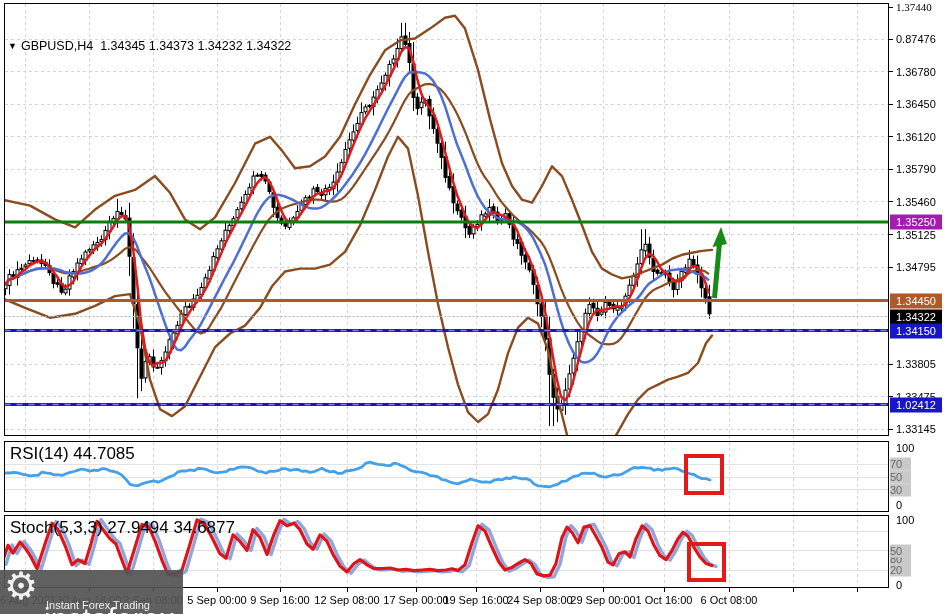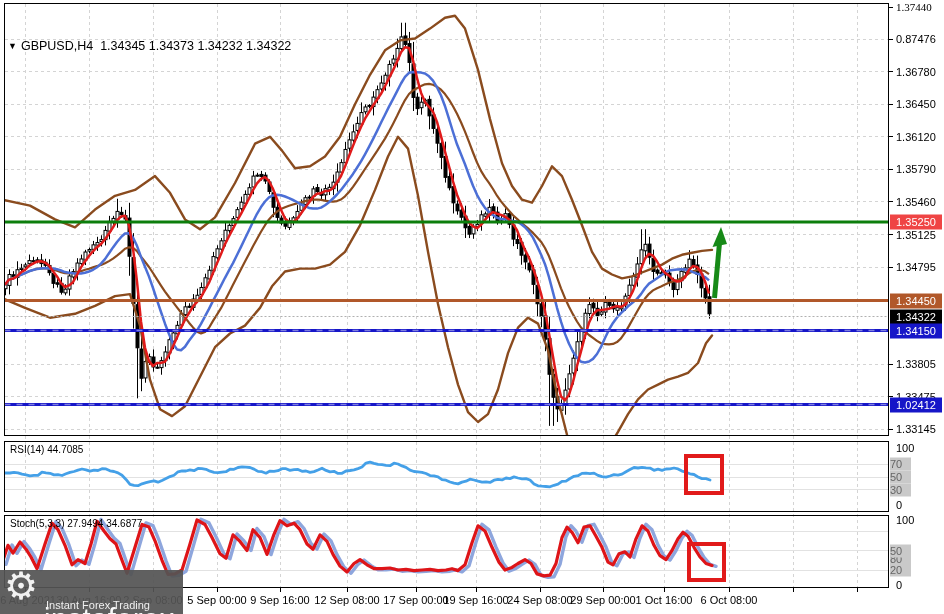--- a/index.html
+++ b/index.html
@@ -1,21 +1,21 @@
 <!DOCTYPE html>
 <html><head>
 <meta charset="utf-8">
 <style>
   html,body{margin:0;padding:0;background:#888;}
   .screen{position:relative;width:944px;height:614px;background:#fff;overflow:hidden;
           font-family:"Liberation Sans",sans-serif;}
   svg{position:absolute;left:0;top:0;}
   .title-bar{position:absolute;left:8px;top:3px;font-size:12.5px;color:#000;white-space:nowrap;z-index:5;margin-top:36px;}
   .title-bar .dd{font-size:9px;vertical-align:1px;margin-right:4px;}
-  .pane-label{position:absolute;left:10px;font-size:10px;color:#000;white-space:nowrap;z-index:5;text-align:center;}
+  .pane-label{position:absolute;left:10px;font-size:17px;color:#000;white-space:nowrap;z-index:5;text-align:center;}
   .axis-label{position:absolute;font-size:11px;color:#000;transform:translateY(-50%);white-space:nowrap;}
   .price-badge{position:absolute;left:890px;width:52px;height:15px;line-height:15px;font-size:11px;
                color:#fff;text-align:center;transform:translateY(-50%);z-index:4;}
   .mini-badge{position:absolute;left:890px;width:21px;height:13px;line-height:13px;font-size:11px;
               background:#c9c9c9;color:#666;text-align:left;transform:translateY(-50%);}
   .time-label{position:absolute;top:594px;font-size:11px;color:#000;transform:translateX(-50%);white-space:nowrap;}
   .watermark{position:absolute;left:0;top:570px;width:183px;height:44px;background:rgba(84,84,84,0.93);
              z-index:8;color:#fafafa;overflow:hidden;}
   .watermark .gear{position:absolute;left:4px;top:-6px;font-size:38px;color:#f2f2f2;}
   .watermark .brand{position:absolute;left:44px;top:1px;font-size:29px;font-weight:normal;letter-spacing:.5px;margin-top:32px;}
@@ -509,21 +509,21 @@
       <div class="axis-label" style="left: 896px; top: 71.9px;">1.36780</div>
       <div class="axis-label" style="left: 896px; top: 104.3px;">1.36450</div>
       <div class="axis-label" style="left: 896px; top: 136.8px;">1.36120</div>
       <div class="axis-label" style="left: 896px; top: 169.2px;">1.35790</div>
       <div class="axis-label" style="left: 896px; top: 201.7px;">1.35460</div>
       <div class="axis-label" style="left: 896px; top: 234.6px;">1.35125</div>
       <div class="axis-label" style="left: 896px; top: 267.1px;">1.34795</div>
       <div class="axis-label" style="left: 896px; top: 364.4px;">1.33805</div>
       <div class="axis-label" style="left: 896px; top: 396.9px;">1.33475</div>
       <div class="axis-label" style="left: 896px; top: 429.3px;">1.33145</div>
-      <div class="price-badge" style="top: 222px; background: #ef4444;">1.35250</div>
+      <div class="price-badge" style="top: 222px; background: #a21caf;">1.35250</div>
       <div class="price-badge" style="top: 300.5px; background: rgb(177, 88, 42);">1.34450</div>
       <div class="price-badge" style="top: 316.5px; background: rgb(0, 0, 0);">1.34322</div>
       <div class="price-badge" style="top: 330.5px; background: rgb(22, 22, 200);">1.34150</div>
       <div class="price-badge" style="top: 404.5px; background: rgb(22, 22, 200);">1.02412</div>
     </div>
   <div id="time-labels">
       <div class="time-label" style="left: 25px;">26 Aug 2021</div>
       <div class="time-label" style="left: 89px;">30 Aug 16:00</div>
       <div class="time-label" style="left: 153px;">2 Sep 08:00</div>
       <div class="time-label" style="left: 217px;">5 Sep 00:00</div>

